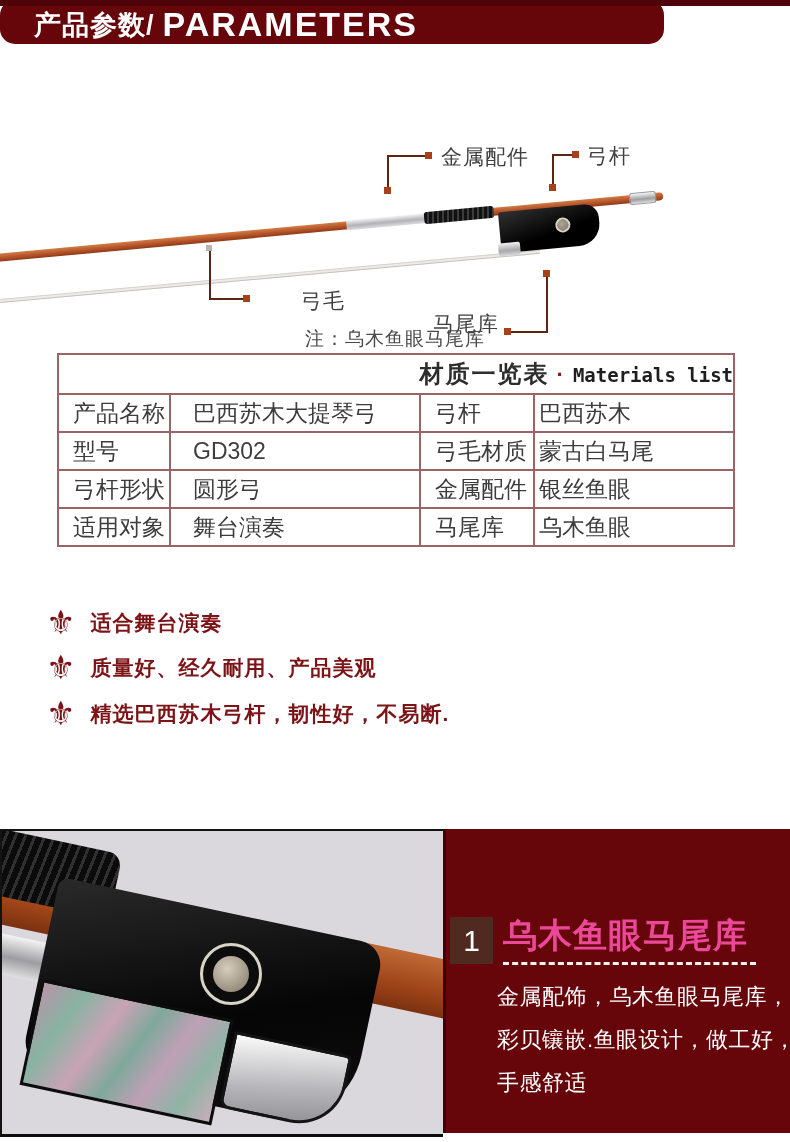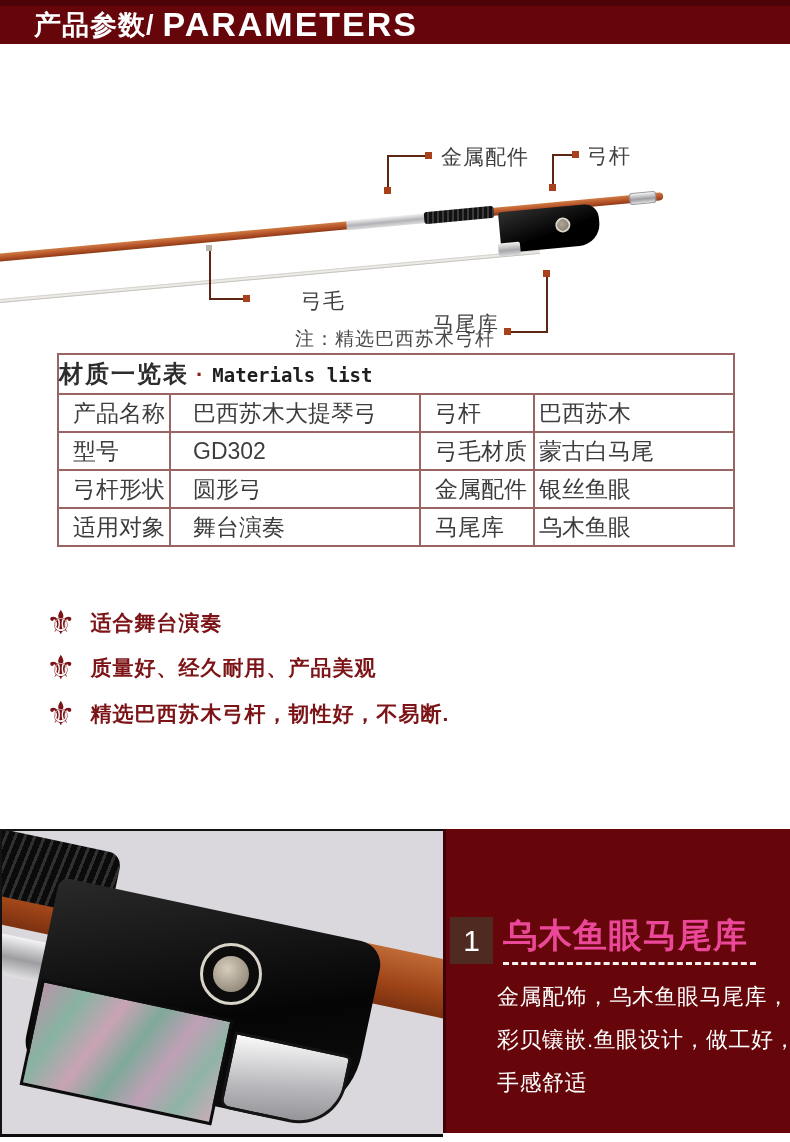--- a/index.html
+++ b/index.html
@@ -1,22 +1,22 @@
 <!DOCTYPE html>
 <html><head>
 <meta charset="utf-8">
 <style>
   * { margin:0; padding:0; box-sizing:border-box; }
   html,body { background:#ffffff; }
   body { font-family:"Liberation Sans","DejaVu Sans",sans-serif; }
   .page { position:relative; width:790px; height:1142px; background:#ffffff; overflow:hidden; margin:0 auto; }
 
   
-  .bar { position:absolute; left:0; width:790px; background:#66060b; color:#fff;
-         display:flex; align-items:center; padding-left:34px; }
+  .bar { position:absolute; left:0; width:664px; background:#66060b; color:#fff;
+         display:flex; align-items:center; padding-left:34px;border-radius:15px; }
   .bar-params { top:0; height:44px; padding-top:5px; }
   .bar-params::before { content:""; position:absolute; left:0; top:0; width:790px; height:6px; background:#4d0308; }
   .bar-details { top:775px; height:45px; }
   .bar-details::after { content:""; position:absolute; left:0; bottom:0; width:790px; height:2px; background:#52040a; }
   .bar-cn { font-size:27px; font-weight:bold; letter-spacing:1px; }
   .bar-en { font-size:34px; font-weight:600; letter-spacing:2px; margin-left:8px; }
 
   
   .figure { position:absolute; left:0; top:44px; width:790px; height:280px; }
   .stick { position:absolute; left:-4px; top:210px; width:670px; height:8px;
@@ -69,21 +69,21 @@
   #c4-sqb { left:543px; top:226px; }
   #c4-label { left:433px; top:266px; }
 
   
   .note { position:absolute; left:0; top:326px; width:790px; text-align:center;
           font-size:19px; color:#4a4a4a; letter-spacing:1px; }
 
   
   .mtable { position:absolute; left:57px; top:353px; width:676px; border-collapse:collapse; table-layout:fixed; }
   .mtable td { border:2px solid #9a6465; font-size:23px; color:#3d3d3d; height:38px; vertical-align:middle; }
-  .mtable .t-title { text-align:left; font-size:24px; font-weight:bold; color:#2d2d2d; height:40px; letter-spacing:2px;border-radius:6px; }
+  .mtable .t-title { text-align:right; font-size:24px; font-weight:bold; color:#2d2d2d; height:40px; letter-spacing:2px;border-radius:6px; }
   .t-title .dot { color:#8c1d15; font-weight:bold; margin:0 7px; font-size:22px; }
   .t-title .en { font-family:"DejaVu Sans Mono","Liberation Mono",monospace; font-size:19px; letter-spacing:0; color:#1e1e1e; }
   .mtable .k  { padding-left:14px; }
   .mtable .v1 { padding-left:22px; }
   .mtable .v2 { padding-left:4px; }
 
   
   .feature { position:absolute; left:46px; display:flex; align-items:center; color:#7c1316; }
   .feature .flicon { font-size:33px; line-height:30px; margin-right:15px; }
   .feature .ftext { font-size:21px; font-weight:bold; letter-spacing:1px; }
@@ -170,21 +170,21 @@
     <div class="cl-sq-gray" id="c3-sqt"></div>
     <div class="cl-label" id="c3-label">弓毛</div>
 
     <div class="cl-sq" id="c4-sqa"></div>
     <div class="cl-line" id="c4-h"></div>
     <div class="cl-line" id="c4-v"></div>
     <div class="cl-sq" id="c4-sqb"></div>
     <div class="cl-label" id="c4-label">马尾库</div>
   </div>
 
-  <div class="note">注：精选巴西苏木弓杆</div>
+  <div class="note">注：乌木鱼眼马尾库</div>
 
   <table class="mtable">
     <colgroup>
         <col style="width:112px">
         <col style="width:250px">
         <col style="width:114px">
         <col style="width:200px">
       </colgroup>
     <tbody>
         <tr>

